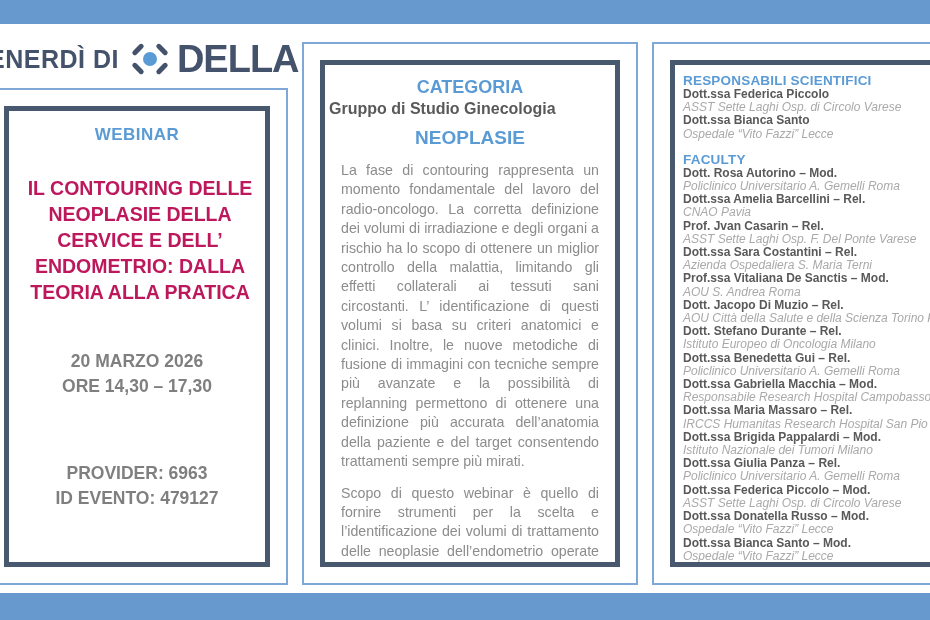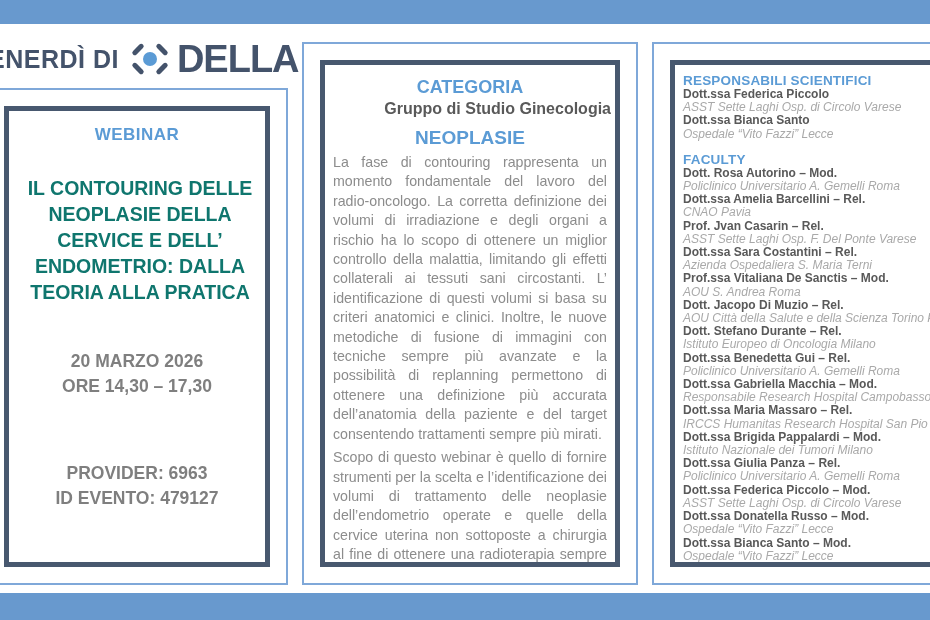--- a/index.html
+++ b/index.html
@@ -25,33 +25,33 @@
   .panel{position:absolute;border:2px solid #7fa8d9;padding:16px;background:#ffffff;box-sizing:border-box;}
   .panel-inner{border:5px solid #48586f;height:100%;box-sizing:border-box;background:#ffffff;overflow:hidden;}
   .left-panel{left:-14px;top:88px;width:302px;height:497px;}
   .center-panel{left:302px;top:42px;width:336px;height:543px;}
   .right-panel{left:652px;top:42px;width:300px;height:543px;border-right:none;}
   .right-panel .panel-inner{border-right:none;}
 
   
   .left-content{text-align:center;color:#7f7f7f;font-weight:bold;}
   .webinar{color:#5b9bd5;font-size:17px;letter-spacing:.5px;margin-top:14px;}
-  .event-title{font-size:19.5px;line-height:26px;color:#0f766e;margin:30px auto 0;width:262px;}
+  .event-title{font-size:19.5px;line-height:26px;color:#be185d;margin:30px auto 0;width:262px;}
   .date-block{margin-top:44px;font-size:17.5px;line-height:25px;}
   .provider-block{margin-top:62px;font-size:17.5px;line-height:25px;}
   .credits{margin-top:52px;font-size:18px;}
 
   
   .center-content{padding:8px 4px 0 4px;}
   .h-blue{color:#5b9bd5;font-weight:bold;text-align:center;}
   .categoria-h{font-size:18px;margin-top:4px;}
-  .categoria-v{color:#595959;font-weight:bold;text-align:right;font-size:16px;margin-top:2px;}
+  .categoria-v{color:#595959;font-weight:bold;text-align:left;font-size:16px;margin-top:2px;}
   .razionale-h{font-size:19px;margin-top:9px;margin-bottom:4px;}
   .rationale{color:#8c8c8c;font-size:14.2px;line-height:19.4px;text-align:justify;}
-  .rationale p{margin:4px;}
+  .rationale p{margin:12px;}
 
   
   .right-content{padding:8px 0 0 8px;white-space:nowrap;}
   .list-heading{color:#5b9bd5;font-weight:bold;font-size:13.5px;letter-spacing:.2px;}
   .faculty-heading{margin-top:11px;}
   .entry-name{color:#595959;font-weight:bold;font-size:12px;line-height:13.2px;}
   .entry-aff{color:#a9a9a9;font-style:italic;font-size:12px;line-height:13.2px;}
 </style>
 </head>
 <body>

